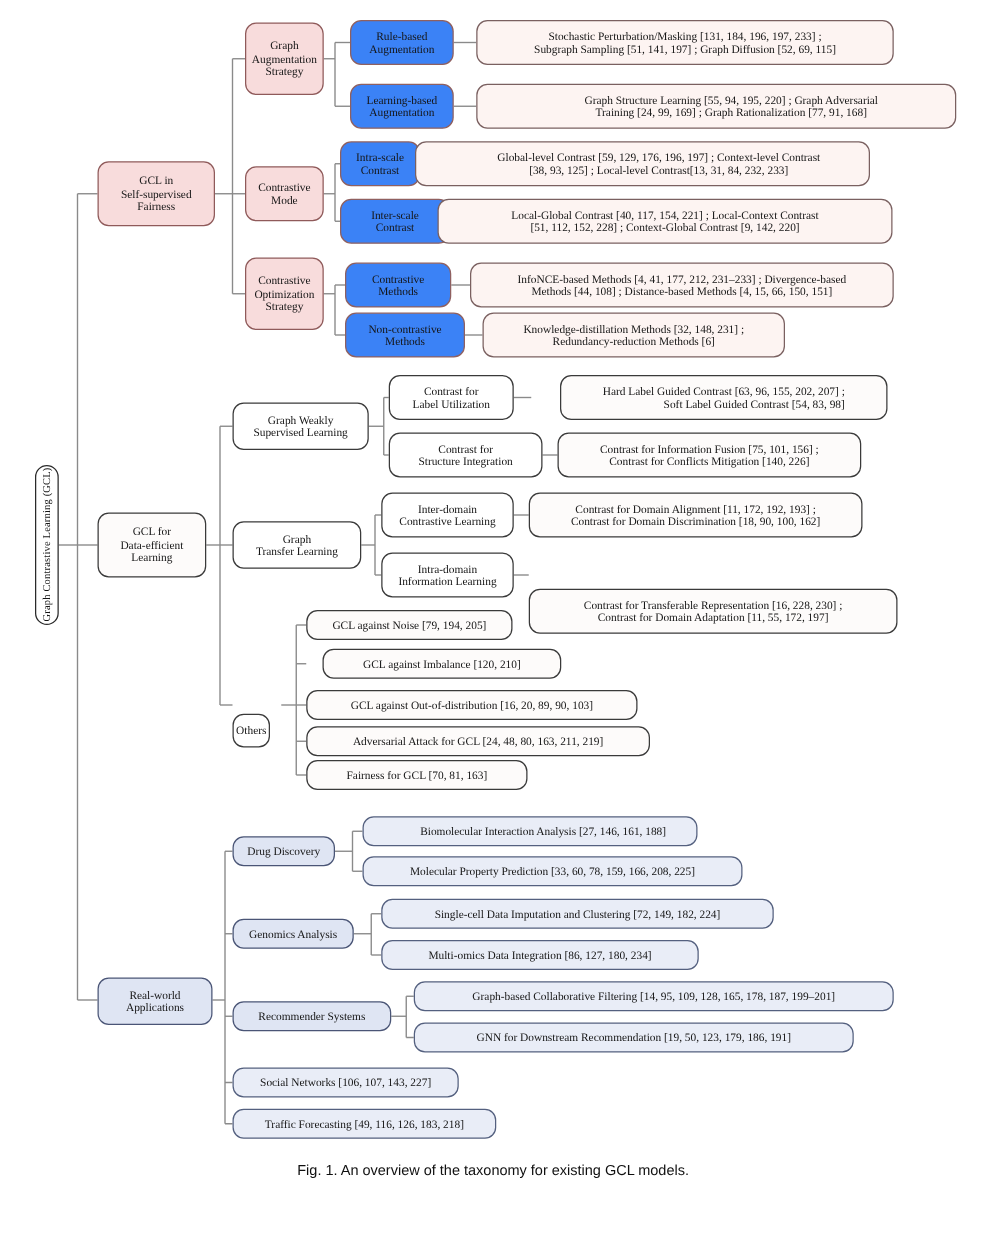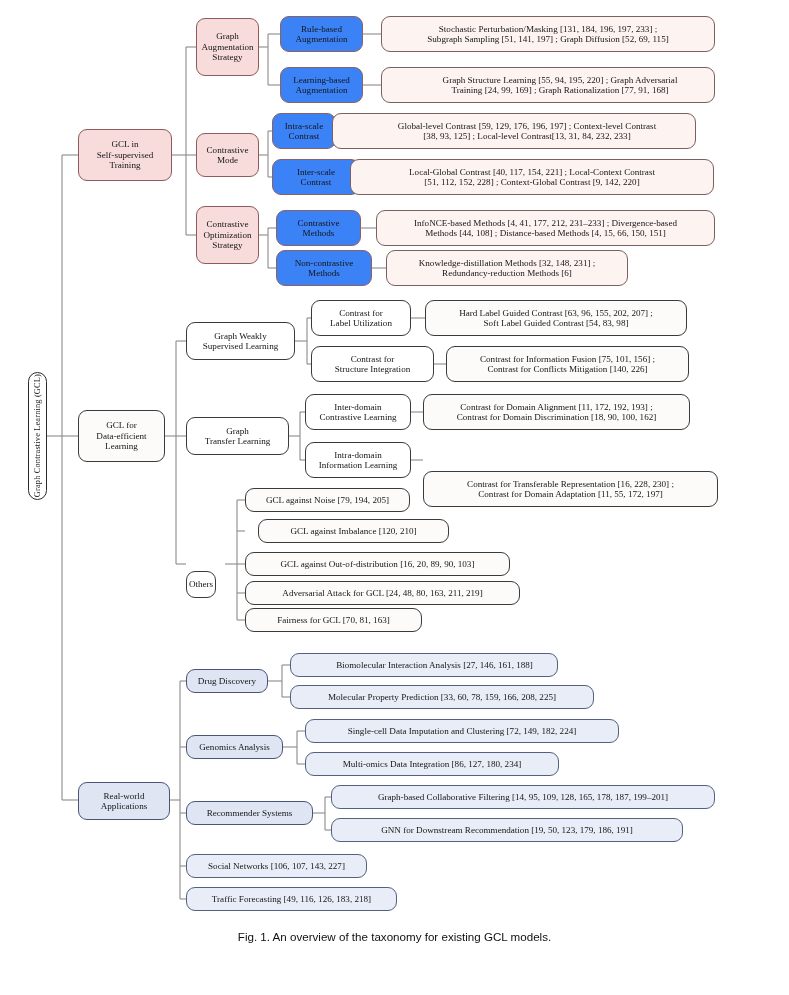--- a/index.html
+++ b/index.html
@@ -138,21 +138,21 @@
     <path d="M325 797 H331"></path>
     <path d="M325 830 H331"></path>
   </svg>
 
   <div class="node root">
     <span class="vtext">Graph Contrastive Learning (GCL)</span>
   </div>
 
   <div class="node pink fs9" style="left:78px;top:129px;width:94px;height:52px;">GCL in
 Self-supervised
-Training</div>
+Fairness</div>
 
   <div class="node pink fs9" style="left:196px;top:18px;width:63px;height:58px;">Graph
 Augmentation
 Strategy</div>
   <div class="node pink fs9" style="left:196px;top:133px;width:63px;height:44px;">Contrastive
 Mode</div>
   <div class="node pink fs9" style="left:196px;top:206px;width:63px;height:58px;">Contrastive
 Optimization
 Strategy</div>
 
@@ -164,21 +164,21 @@
 Contrast</div>
   <div class="node pinklite fs9" style="left:272px;top:159px;width:88px;height:36px;">Inter-scale
 Contrast</div>
   <div class="node pinklite fs9" style="left:276px;top:210px;width:85px;height:36px;">Contrastive
 Methods</div>
   <div class="node pinklite fs9" style="left:276px;top:250px;width:96px;height:36px;">Non-contrastive
 Methods</div>
 
   <div class="node pinkfaint fs9" style="left:381px;top:16px;width:334px;height:36px;">Stochastic Perturbation/Masking [131, 184, 196, 197, 233] ;
 Subgraph Sampling [51, 141, 197] ; Graph Diffusion [52, 69, 115]</div>
-  <div class="node pinkfaint fs9" style="left:381px;top:67px;width:334px;height:36px;padding-left:29px;">Graph Structure Learning [55, 94, 195, 220] ; Graph Adversarial
+  <div class="node pinkfaint fs9" style="left:381px;top:67px;width:384px;height:36px;padding-left:29px;">Graph Structure Learning [55, 94, 195, 220] ; Graph Adversarial
 Training [24, 99, 169] ; Graph Rationalization [77, 91, 168]</div>
   <div class="node pinkfaint fs9" style="left:332px;top:113px;width:364px;height:36px;padding-left:31px;">Global-level Contrast [59, 129, 176, 196, 197] ; Context-level Contrast
 [38, 93, 125] ; Local-level Contrast[13, 31, 84, 232, 233]</div>
   <div class="node pinkfaint fs9" style="left:350px;top:159px;width:364px;height:36px;">Local-Global Contrast [40, 117, 154, 221] ; Local-Context Contrast
 [51, 112, 152, 228] ; Context-Global Contrast [9, 142, 220]</div>
   <div class="node pinkfaint fs9" style="left:376px;top:210px;width:339px;height:36px;">InfoNCE-based Methods [4, 41, 177, 212, 231–233] ; Divergence-based
 Methods [44, 108] ; Distance-based Methods [4, 15, 66, 150, 151]</div>
   <div class="node pinkfaint fs9" style="left:386px;top:250px;width:242px;height:36px;">Knowledge-distillation Methods [32, 148, 231] ;
 Redundancy-reduction Methods [6]</div>
 
@@ -194,21 +194,21 @@
 
   <div class="node plain fs9" style="left:311px;top:300px;width:100px;height:36px;">Contrast for
 Label Utilization</div>
   <div class="node plain fs9" style="left:311px;top:346px;width:123px;height:36px;">Contrast for
 Structure Integration</div>
   <div class="node plain fs9" style="left:305px;top:394px;width:106px;height:36px;">Inter-domain
 Contrastive Learning</div>
   <div class="node plain fs9" style="left:305px;top:442px;width:106px;height:36px;">Intra-domain
 Information Learning</div>
 
-  <div class="node plainfaint fs9" style="left:425px;top:300px;width:262px;height:36px;">Hard Label Guided Contrast [63, 96, 155, 202, 207] ;
+  <div class="node plainfaint fs9" style="left:448px;top:300px;width:262px;height:36px;text-align:right;">Hard Label Guided Contrast [63, 96, 155, 202, 207] ;
 Soft Label Guided Contrast [54, 83, 98]</div>
   <div class="node plainfaint fs9" style="left:446px;top:346px;width:243px;height:36px;">Contrast for Information Fusion [75, 101, 156] ;
 Contrast for Conflicts Mitigation [140, 226]</div>
   <div class="node plainfaint fs9" style="left:423px;top:394px;width:267px;height:36px;">Contrast for Domain Alignment [11, 172, 192, 193] ;
 Contrast for Domain Discrimination [18, 90, 100, 162]</div>
   <div class="node plainfaint fs9" style="left:423px;top:442px;width:295px;height:36px;margin-top:29px;">Contrast for Transferable Representation [16, 228, 230] ;
 Contrast for Domain Adaptation [11, 55, 172, 197]</div>
 
   <div class="node plainfaint fs9" style="left:245px;top:488px;width:165px;height:24px;">GCL against Noise [79, 194, 205]</div>
   <div class="node plainfaint fs9" style="left:258px;top:519px;width:191px;height:24px;">GCL against Imbalance [120, 210]</div>

